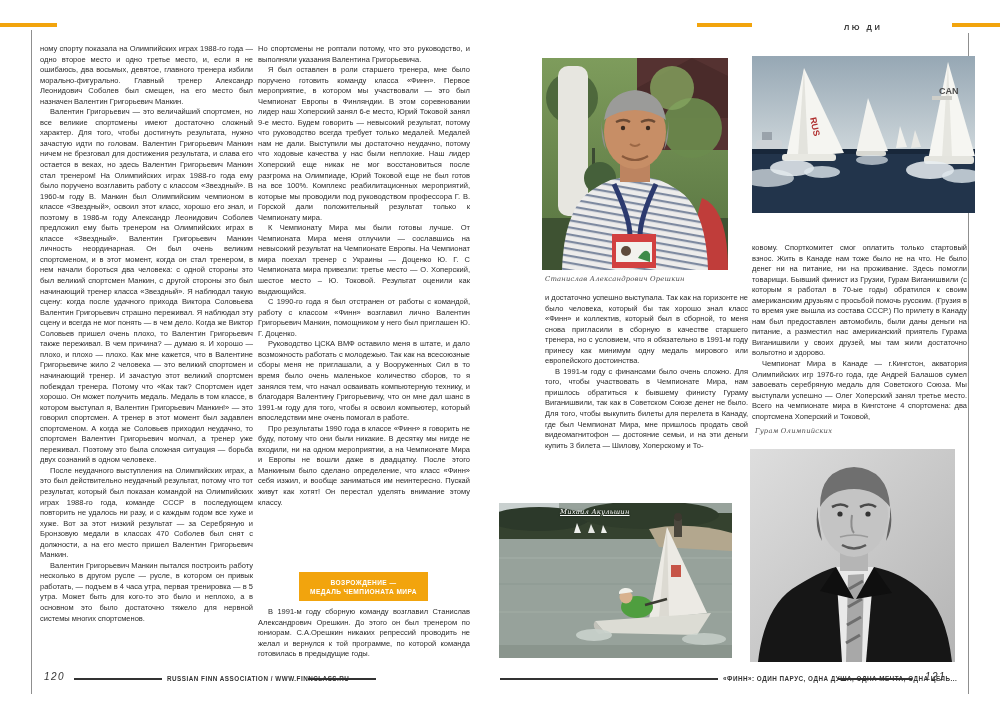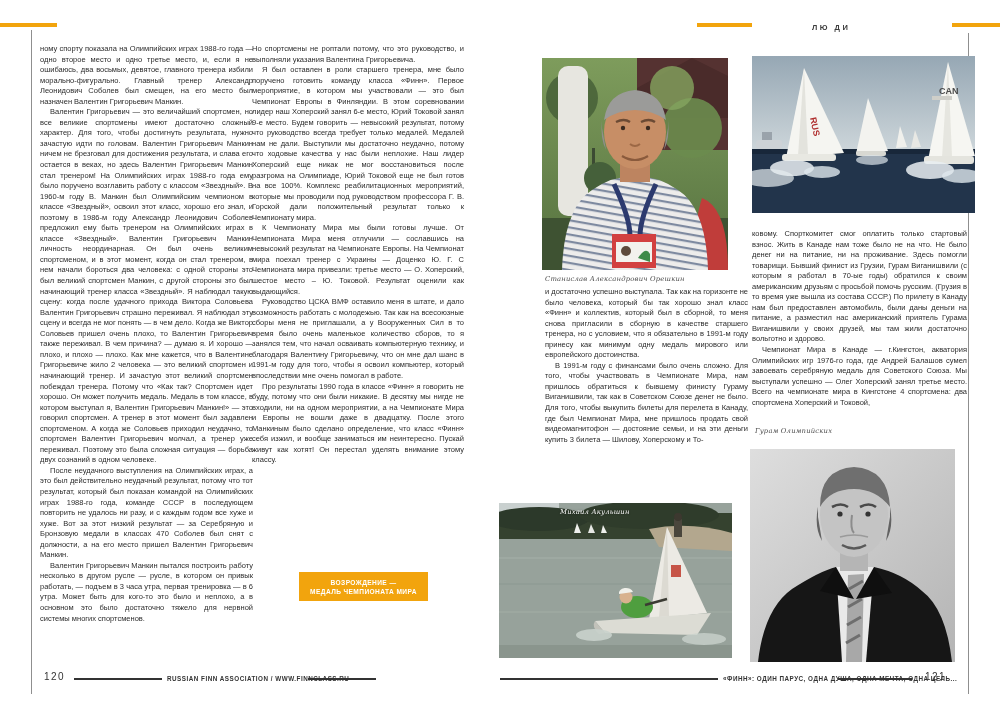--- a/index.html
+++ b/index.html
@@ -10,60 +10,64 @@
   .seclabel{position:absolute;font-size:7.5px;font-weight:bold;letter-spacing:2.5px;color:#3c3c3c;}
   .bodytext{position:absolute;font-size:7.5px;line-height:10.55px;text-align:justify;overflow:hidden;}
   .bodytext p{margin:0;text-indent:10px;}
   .bodytext p.cont{text-indent:0;}
   .hbox{position:absolute;background:#f2a40d;color:#ffffff;font-size:6.6px;font-weight:bold;
         letter-spacing:.4px;line-height:9px;display:flex;flex-direction:column;
         align-items:center;justify-content:center;text-align:center;}
   .caption{position:absolute;font-family:"DejaVu Serif",serif;font-style:italic;
            font-size:6.8px;color:#4a4a4a;letter-spacing:.2px;}
   .photocaption{position:absolute;font-family:"DejaVu Serif",serif;font-style:italic;
-           font-size:6.8px;color:#ffffff;letter-spacing:.2px;text-shadow:0 0 2px rgba(0,0,0,.5);}
-  .pagenum{position:absolute;font-size:10px;letter-spacing:1.5px;color:#333;}
+           font-size:6.8px;color:#ffffff;letter-spacing:.2px;text-shadow:0 0 2px rgba(0,0,0,.5);text-decoration:underline;}
+  .pagenum{position:absolute;font-size:10px;letter-spacing:1.5px;color:#333;font-style:italic;}
   .frule{position:absolute;height:2px;background:#333;}
   .ftext{position:absolute;font-size:6.3px;font-weight:bold;letter-spacing:.5px;color:#333;white-space:nowrap;}
   .photo{position:absolute;overflow:hidden;}
   .photo svg{display:block;}
 </style>
 </head>
 <body>
 
 <div class="spread">
 
   <div class="vrule" style="left:31px;top:30px;height:664px;"></div>
   <div class="vrule" style="left:968px;top:33px;height:661px;"></div>
 
   <div class="obar" style="left:0;top:23px;width:57px;"></div>
   <div class="obar" style="left:697px;top:23px;width:55px;"></div>
   <div class="obar" style="left:952px;top:23px;width:48px;"></div>
-  <div class="seclabel" style="left:812px;top:23px;">ЛЮ ДИ</div>
+  <div class="seclabel" style="left:844px;top:23px;">ЛЮ ДИ</div>
 
   <div class="bodytext" style="left:40px;top:44px;width:213px;height:620px;">
     <p class="cont">ному спорту показала на Олимпийских играх 1988-го года — одно второе место и одно третье место, и, если я не ошибаюсь, два восьмых, девятое, главного тренера избили морально-фигурально. Главный тренер Александр Леонидович Соболев был смещен, на его место был назначен Валентин Григорьевич Манкин.</p>
     <p>Валентин Григорьевич — это величайший спортсмен, но все великие спортсмены имеют достаточно сложный характер. Для того, чтобы достигнуть результата, нужно зачастую идти по головам. Валентин Григорьевич Манкин ничем не брезговал для достижения результата, и слава его остается в веках, но здесь Валентин Григорьевич Манкин стал тренером! На Олимпийских играх 1988-го года ему было поручено возглавить работу с классом «Звездный». В 1960-м году В. Манкин был Олимпийским чемпионом в классе «Звездный», освоил этот класс, хорошо его знал, и поэтому в 1986-м году Александр Леонидович Соболев предложил ему быть тренером на Олимпийских играх в классе «Звездный». Валентин Григорьевич Манкин личность неординарная. Он был очень великим спортсменом, и в этот момент, когда он стал тренером, в нем начали бороться два человека: с одной стороны это был великий спортсмен Манкин, с другой стороны это был начинающий тренер класса «Звездный». Я наблюдал такую сцену: когда после удачного прихода Виктора Соловьева Валентин Григорьевич страшно переживал. Я наблюдал эту сцену и всегда не мог понять — в чем дело. Когда же Виктор Соловьев пришел очень плохо, то Валентин Григорьевич также переживал. В чем причина? — думаю я. И хорошо — плохо, и плохо — плохо. Как мне кажется, что в Валентине Григорьевиче жило 2 человека — это великий спортсмен и начинающий тренер. И зачастую этот великий спортсмен побеждал тренера. Потому что «Как так? Спортсмен идет хорошо. Он может получить медаль. Медаль в том классе, в котором выступал я, Валентин Григорьевич Манкин!» — это говорил спортсмен. А тренер в этот момент был задавлен спортсменом. А когда же Соловьев приходил неудачно, то спортсмен Валентин Григорьевич молчал, а тренер уже переживал. Поэтому это была сложная ситуация — борьба двух сознаний в одном человеке.</p>
     <p>После неудачного выступления на Олимпийских играх, а это был действительно неудачный результат, потому что тот результат, который был показан командой на Олимпийских играх 1988-го года, команде СССР в последующем повторить не удалось ни разу, и с каждым годом все хуже и хуже. Вот за этот низкий результат — за Серебряную и Бронзовую медали в классах 470 Соболев был снят с должности, а на его место пришел Валентин Григорьевич Манкин.</p>
-    <p>Валентин Григорьевич Манкин пытался построить работу несколько в другом русле — русле, в котором он привык работать, — подъем в 3 часа утра, первая тренировка — в 6 утра. Может быть для кого-то это было и неплохо, а в основном это было достаточно тяжело для нервной системы многих спортсменов.</p>
-  </div>
-
-  <div class="bodytext" style="left:252px;top:44px;width:212px;height:524px;">
+    <p>Валентин Григорьевич Манкин пытался построить работу несколько в другом русле — русле, в котором он привык работать, — подъем в 4 часа утра, первая тренировка — в 5 утра. Может быть для кого-то это было и неплохо, а в основном это было достаточно тяжело для нервной системы многих спортсменов.</p>
+  </div>
+
+  <div class="bodytext" style="left:258px;top:44px;width:212px;height:524px;">
     <p class="cont">Но спортсмены не роптали потому, что это руководство, и выполняли указания Валентина Григорьевича.</p>
     <p>Я был оставлен в роли старшего тренера, мне было поручено готовить команду класса «Финн». Первое мероприятие, в котором мы участвовали — это был Чемпионат Европы в Финляндии. В этом соревновании лидер наш Хоперский занял 6-е место, Юрий Токовой занял 9-е место. Будем говорить — невысокий результат, потому что руководство всегда требует только медалей. Медалей нам не дали. Выступили мы достаточно неудачно, потому что ходовые качества у нас были неплохие. Наш лидер Хоперский еще никак не мог восстановиться после разгрома на Олимпиаде, Юрий Токовой еще не был готов на все 100%. Комплекс реабилитационных мероприятий, которые мы проводили под руководством профессора Г. В. Горской дали положительный результат только к Чемпионату мира.</p>
     <p>К Чемпионату Мира мы были готовы лучше. От Чемпионата Мира меня отлучили — сославшись на невысокий результат на Чемпионате Европы. На Чемпионат мира поехал тренер с Украины — Доценко Ю. Г. С Чемпионата мира привезли: третье место — О. Хоперский, шестое место – Ю. Токовой. Результат оценили как выдающийся.</p>
+    <p>С 1990-го года я был отстранен от работы с командой, работу с классом «Финн» возглавил лично Валентин Григорьевич Манкин, помощником у него был приглашен Ю. Г. Доценко.</p>
     <p>Руководство ЦСКА ВМФ оставило меня в штате, и дало возможность работать с молодежью. Так как на всесоюзные сборы меня не приглашали, а у Вооруженных Сил в то время было очень маленькое количество сборов, то я занялся тем, что начал осваивать компьютерную технику, и благодаря Валентину Григорьевичу, что он мне дал шанс в 1991-м году для того, чтобы я освоил компьютер, который впоследствии мне очень помогал в работе.</p>
     <p>Про результаты 1990 года в классе «Финн» я говорить не буду, потому что они были никакие. В десятку мы нигде не входили, ни на одном мероприятии, а на Чемпионате Мира и Европы не вошли даже в двадцатку. После этого Манкиным было сделано определение, что класс «Финн» себя изжил, и вообще заниматься им неинтересно. Пускай живут как хотят! Он перестал уделять внимание этому классу.</p>
   </div>
 
   <div class="hbox" style="left:299px;top:572px;width:129px;height:29px;">
     <span>ВОЗРОЖДЕНИЕ —</span>
     <span>МЕДАЛЬ ЧЕМПИОНАТА МИРА</span>
   </div>
 
+  <div class="bodytext" style="left:258px;top:607px;width:212px;height:56px;">
+    <p>В 1991-м году сборную команду возглавил Станислав Александрович Орешкин. До этого он был тренером по юниорам. С.А.Орешкин никаких репрессий проводить не желал и вернулся к той программе, по которой команда готовилась в предыдущие годы.</p>
+  </div>
 
   <div class="pagenum" style="left:44px;top:671px;">120</div>
   <div class="frule" style="left:74px;top:678px;width:88px;"></div>
   <div class="ftext" style="left:167px;top:675px;">RUSSIAN FINN ASSOCIATION / WWW.FINNCLASS.RU</div>
   <div class="frule" style="left:308px;top:678px;width:68px;"></div>
 
   <div class="photo" style="left:542px;top:58px;width:186px;height:212px;">
     <svg width="186" height="212" viewBox="0 0 186 212">
       <defs>
         <linearGradient id="gbg" x1="0" y1="0" x2="0" y2="1">
@@ -147,21 +151,21 @@
       <ellipse cx="178" cy="114" rx="24" ry="9" fill="#e9eef2" opacity=".85"></ellipse>
       <ellipse cx="210" cy="120" rx="20" ry="7" fill="#dfe7ec" opacity=".8"></ellipse>
 
       <rect x="4" y="84" width="26" height="9" rx="3" fill="#cdd2d6"></rect>
       <rect x="10" y="76" width="10" height="8" fill="#9aa3ab"></rect>
       <ellipse cx="16" cy="122" rx="26" ry="9" fill="#e6ecf0" opacity=".7"></ellipse>
       <ellipse cx="120" cy="104" rx="16" ry="5" fill="#dce4ea" opacity=".7"></ellipse>
     </svg>
   </div>
 
-  <div class="bodytext" style="left:545px;top:287px;width:203px;height:207px;">
+  <div class="bodytext" style="left:545px;top:293px;width:203px;height:207px;">
     <p class="cont">и достаточно успешно выступала. Так как на горизонте не было человека, который бы так хорошо знал класс «Финн» и коллектив, который был в сборной, то меня снова пригласили в сборную в качестве старшего тренера, но с условием, что я обязательно в 1991-м году принесу как минимум одну медаль мирового или европейского достоинства.</p>
     <p>В 1991-м году с финансами было очень сложно. Для того, чтобы участвовать в Чемпионате Мира, нам пришлось обратиться к бывшему финисту Гураму Виганишвили, так как в Советском Союзе денег не было. Для того, чтобы выкупить билеты для перелета в Канаду, где был Чемпионат Мира, мне пришлось продать свой видеомагнитофон — достояние семьи, и на эти деньги купить 3 билета — Шилову, Хоперскому и То-</p>
   </div>
 
   <div class="photo" style="left:499px;top:503px;width:233px;height:155px;">
     <svg width="233" height="155" viewBox="0 0 233 155">
       <rect width="233" height="155" fill="#97a29b"></rect>
       <rect width="60" height="16" fill="#c9d0cf"></rect>
       <rect y="10" width="233" height="26" fill="#35422f"></rect>
       <ellipse cx="40" cy="16" rx="50" ry="12" fill="#2c392a"></ellipse>
@@ -189,21 +193,21 @@
 
       <path d="M96,118 L212,110 L198,132 L106,130 Z" fill="#dcdcd4"></path>
       <path d="M96,118 L106,130 L100,131 Q92,124 96,118 Z" fill="#c2c2ba"></path>
       <ellipse cx="95" cy="132" rx="18" ry="6" fill="#c9d2cc" opacity=".9"></ellipse>
       <ellipse cx="205" cy="136" rx="22" ry="6" fill="#c9d2cc" opacity=".8"></ellipse>
       <rect y="142" width="233" height="13" fill="#8a958d"></rect>
     </svg>
   </div>
   <div class="photocaption" style="left:560px;top:508px;">Михаил Акульшин</div>
 
-  <div class="bodytext" style="left:752px;top:229px;width:215px;height:218px;">
+  <div class="bodytext" style="left:752px;top:243px;width:215px;height:218px;">
     <p class="cont">ковому. Спорткомитет смог оплатить только стартовый взнос. Жить в Канаде нам тоже было не на что. Не было денег ни на питание, ни на проживание. Здесь помогли товарищи. Бывший финист из Грузии, Гурам Виганишвили (с которым я работал в 70-ые годы) обратился к своим американским друзьям с просьбой помочь русским. (Грузия в то время уже вышла из состава СССР.) По прилету в Канаду нам был предоставлен автомобиль, были даны деньги на питание, а разместил нас американский приятель Гурама Виганишвили у своих друзей, мы там жили достаточно вольготно и здорово.</p>
     <p>Чемпионат Мира в Канаде — г.Кингстон, акватория Олимпийских игр 1976-го года, где Андрей Балашов сумел завоевать серебряную медаль для Советского Союза. Мы выступали успешно — Олег Хоперский занял третье место. Всего на чемпионате мира в Кингстоне 4 спортсмена: два спортсмена Хоперский и Токовой,</p>
   </div>
 
   <div class="caption" style="left:755px;top:427px;">Гурам Олимпийских</div>
   <div class="photo" style="left:750px;top:449px;width:205px;height:213px;">
     <svg width="205" height="213" viewBox="0 0 205 213">
       <defs>
         <linearGradient id="bwbg" x1="0" y1="0" x2="1" y2="1">
           <stop offset="0" stop-color="#dedede"></stop>

